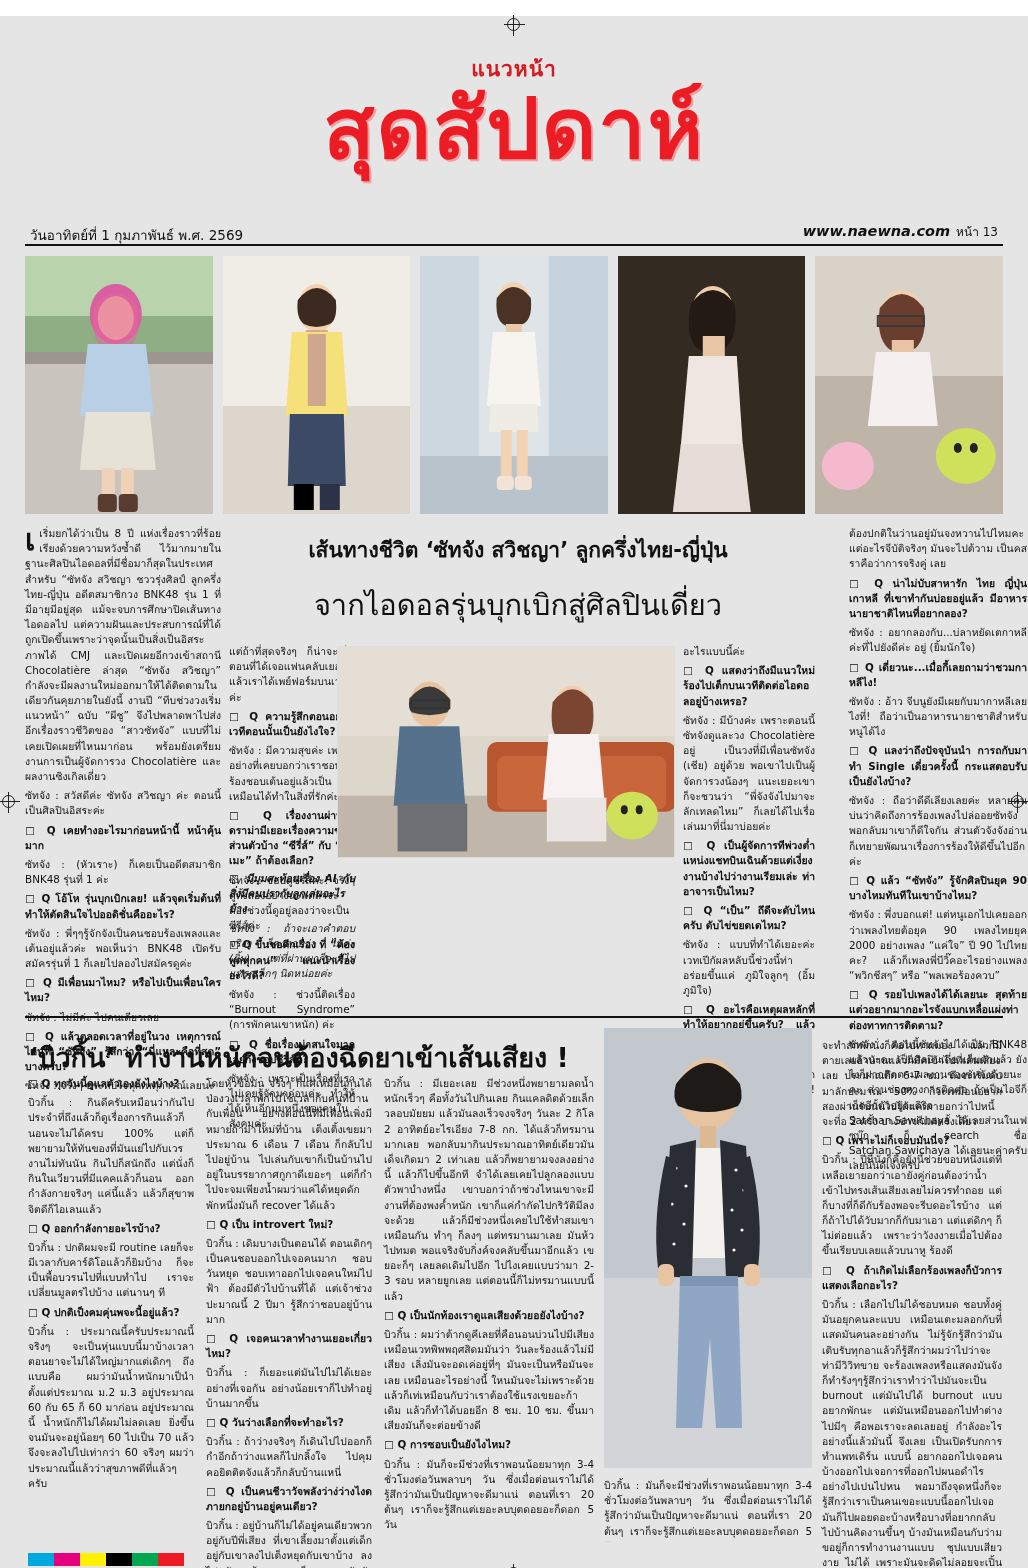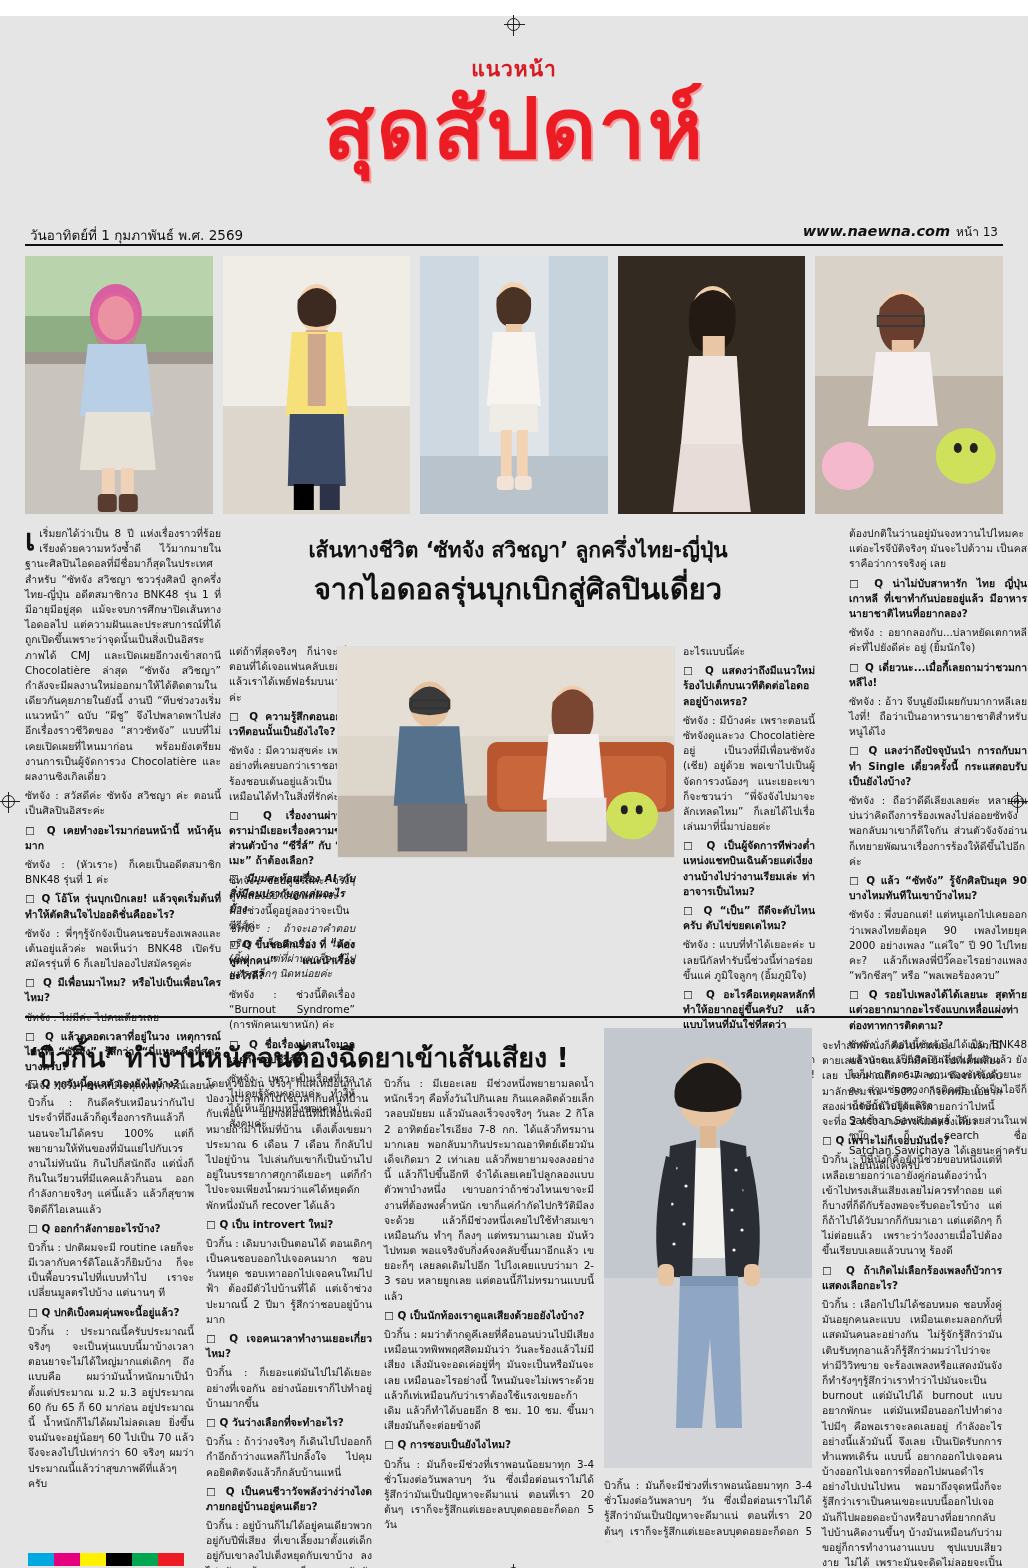--- a/index.html
+++ b/index.html
@@ -53,21 +53,21 @@
   .photostrip { position:absolute; left:25px; top:240px; width:978px; height:258px;
                 display:flex; gap:10px; }
   .ph { flex:1; position:relative; overflow:hidden; background:#ccd; }
 
   
   .headline {
     position:absolute; left:228px; top:520px; width:580px;
     text-align:center; color:#111;
   }
   .hl1 { font-size:21px; font-weight:bold; letter-spacing:0px; line-height:1.35; }
-  .hl2 { font-size:29px; font-weight:bold; margin-top:6px; line-height:1.35;}
+  .hl2 { font-size:29px; font-weight:normal; margin-top:22px; line-height:1.35;}
 
   
   .colwrap { position:absolute; left:25px; top:510px; width:978px; height:480px; }
   .col { position:absolute; font-size:10.4px; line-height:1.46; color:#111;
          text-align:justify; }
   .col p { margin:0 0 4px 0; }
   .q { font-weight:bold; }
   .q:before { content:"\25A1  "; font-weight:bold; }
   .drop { float:left; font-size:30px; line-height:24px; font-weight:bold;
           padding:2px 4px 0 0; color:#111; }
@@ -210,21 +210,21 @@
   </div>
 
   <div class="colwrap">
 
     <div class="col" style="left:0px; top:0px; width:196px;">
       <p><span class="drop">เ</span><span>เริ่มยกได้ว่าเป็น 8 ปี แห่งเรื่องราวที่ร้อยเรียงด้วยความหวังซ้ำดี ไว้มากมายในฐานะศิลปินไอดอลที่มีชื่อมาก็สุดในประเทศสำหรับ “ซัทจัง สวิชญา ชววรุ่งศิลป์ ลูกครึ่งไทย-ญี่ปุ่น อดีตสมาชิกวง BNK48 รุ่น 1 ที่มีอายุมีอยู่สุด แม้จะจบการศึกษาปิดเส้นทางไอดอลไป แต่ความฝันและประสบการณ์ที่ได้ถูกเปิดขึ้นเพราะว่าจุดนั้นเป็นสิ่งเป็นอิสระภาพได้ CMJ และเปิดเผยอีกวงเข้าสถานี Chocolatière ล่าสุด “ซัทจัง สวิชญา” กำลังจะมีผลงานใหม่ออกมาให้ได้ติดตามในเดียวกันคุยภายในยังนี้ งานปี “ทีบช่วงวงเริ่มแนวหน้า” ฉบับ “ผีชู” จึงไปพลาดพาไปส่งอีกเรื่องราวชีวิตของ “สาวซัทจัง” แบบที่ไม่เคยเปิดเผยที่ไหนมาก่อน พร้อมยังเตรียมงานการเป็นผู้จัดการวง Chocolatière และผลงานซิงเกิลเดี่ยว</span></p>
       <p>ซัทจัง : สวัสดีค่ะ ซัทจัง สวิชญา ค่ะ ตอนนี้เป็นศิลปินอิสระค่ะ</p>
       <p class="q">Q เคยทำงอะไรมาก่อนหน้านี้ หน้าคุ้นมาก</p>
       <p>ซัทจัง : (หัวเราะ) ก็เคยเป็นอดีตสมาชิก BNK48 รุ่นที่ 1 ค่ะ</p>
       <p class="q">Q โอ้โห รุ่นบุกเบิกเลย! แล้วจุดเริ่มต้นที่ทำให้ตัดสินใจไปออดิชั่นคืออะไร?</p>
-      <p>ซัทจัง : พี่ๆๆรู้จักจังเป็นคนชอบร้องเพลงและเต้นอยู่แล้วค่ะ พอเห็นว่า BNK48 เปิดรับสมัครรุ่นที่ 6 ก็เลยไปลองไปสมัครดูค่ะ</p>
+      <p>ซัทจัง : พี่ๆๆรู้จักจังเป็นคนชอบร้องเพลงและเต้นอยู่แล้วค่ะ พอเห็นว่า BNK48 เปิดรับสมัครรุ่นที่ 1 ก็เลยไปลองไปสมัครดูค่ะ</p>
       <p class="q">Q มีเพื่อนมาไหม? หรือไปเป็นเพื่อนใครไหม?</p>
       <p>ซัทจัง : ไม่มีค่ะ ไปคนเดียวเลย</p>
       <p class="q">Q แล้วตลอดเวลาที่อยู่ในวง เหตุการณ์ไหนที่ “ซัทจัง” รู้สึกว่า “นี่แหละคือที่สุด” บางครับ?</p>
       <p>ซัทจัง : จริงๆ ประทับใจทุกเหตุการณ์เลยนะ</p>
     </div>
 
     <div class="col" style="left:204px; top:118px; width:126px;">
       <p>แต่ถ้าที่สุดจริงๆ ก็น่าจะเป็นตอนที่ได้เจอแฟนคลับเยอะ แล้วเราได้เพย์ฟอร์มบนเวทีค่ะ</p>
       <p class="q">Q ความรู้สึกตอนอยู่บนเวทีตอนนั้นเป็นยังไงใจ?</p>
       <p>ซัทจัง : มีความสุขค่ะ เพราะอย่างที่เคยบอกว่าเราชอบร้องชอบเต้นอยู่แล้วเป็นเหมือนได้ทำในสิ่งที่รักค่ะ</p>
@@ -270,21 +270,21 @@
       <p>ซัทจัง : ถ้าจะเอาคำตอบจริงๆ ก็คงตอบว่า ไม่ค่ะ (ยิ้ม) แต่ที่ผ่านมาก็จะมีไปแทรกเล็กๆ นิดหน่อยค่ะ</p>
     </div>
 
     <div class="col" style="left:526px; top:118px; width:120px; height:0; overflow:visible;"></div>
     <div class="col" style="left:658px; top:118px; width:132px;">
       <p>อะไรแบบนี้ค่ะ</p>
       <p class="q">Q แสดงว่าถึงมีแนวใหม่ร้องไปเต็กบนเวทีติดต่อไอดอลอยู่บ้างเหรอ?</p>
       <p>ซัทจัง : มีบ้างค่ะ เพราะตอนนี้ซัทจังดูและวง Chocolatière อยู่ เป็นวงที่มีเพื่อนซัทจัง (เชีย) อยู่ด้วย พอเขาไปเป็นผู้จัดการวงน้องๆ แนะเยอะเขาก็จะชวนว่า “พี่จังจังไปมาจะลักเทลดไหม” ก็เลยได้ไปเรื่อเล่นมาที่นี่มาบ่อยค่ะ</p>
       <p class="q">Q เป็นผู้จัดการทีพ่วงต่ำแหน่งแชทบินเฉินด้วยแต่เงี่ยงงานบ้างไปว่างานเรียมเล่ะ ท่าอาจารเป็นไหม?</p>
       <p class="q">Q “เป็น” ถึดีจะดับไหนครับ ดับไข่ขยดเดไหม?</p>
-      <p>ซัทจัง : แบบที่ทำได้เยอะค่ะ บเลยนีกัลทำรับนี้ช่วงนี้ท่าอร่อยขึ้นแค่ ภูมิใจลูกๆ (อิ้มภูมิใจ)</p>
+      <p>ซัทจัง : แบบที่ทำได้เยอะค่ะ เวทเปีกัผลหลับนี้ช่วงนี้ท่าอร่อยขึ้นแค่ ภูมิใจลูกๆ (อิ้มภูมิใจ)</p>
       <p class="q">Q อะไรคือเหตุผลหลักที่ทำให้อยากอยู่ขึ้นครับ? แล้วแบบไหนที่มันใช่ที่สุดว่า “แค่นคลับกันแล้วต้องว่าว”?</p>
       <p>ซัทจัง : แบบที่มันใจลูกสัก “ไปบ้าน” ค่ะ ท่าอร่อยมาก! เป็นไปบ้านแบบปู่ปู่ไปที่ไม่เราจมเลยค่ะ</p>
     </div>
 
     <div class="col" style="left:800px; top:0px; width:178px;margin-left:24px;">
       <p>ต้องปกติในว่านอยู่มันจงหวานไปไหมคะ แต่อะไรจีบัติจริงๆ มันจะไปต้วาม เป็นคสราคือว่าการจริงคู่ เลย</p>
       <p class="q">Q น่าไม่บับสาหารัก ไทย ญี่ปุ่น เกาหลี ที่เขาทำกันบ่อยอยู่แล้ว มีอาหารนายาชาติไหนที่อยากลอง?</p>
       <p>ซัทจัง : อยากลองกับ...บ่ลาหยัดเตกาหลีค่ะที่ไปยังดีค่ะ อยู่ (ยิ้มนักใจ)</p>
       <p class="q">Q เดี่ยวนะ...เมื่อกี้เลยถามว่าชวมกาหลีไง!</p>
       <p>ซัทจัง : อ้าว จีบนูยังมีเผยกับมากาหลีเลยไงที่! ถือว่าเป็นอาหารนายาชาติสำหรับหนูได้ไง</p>

